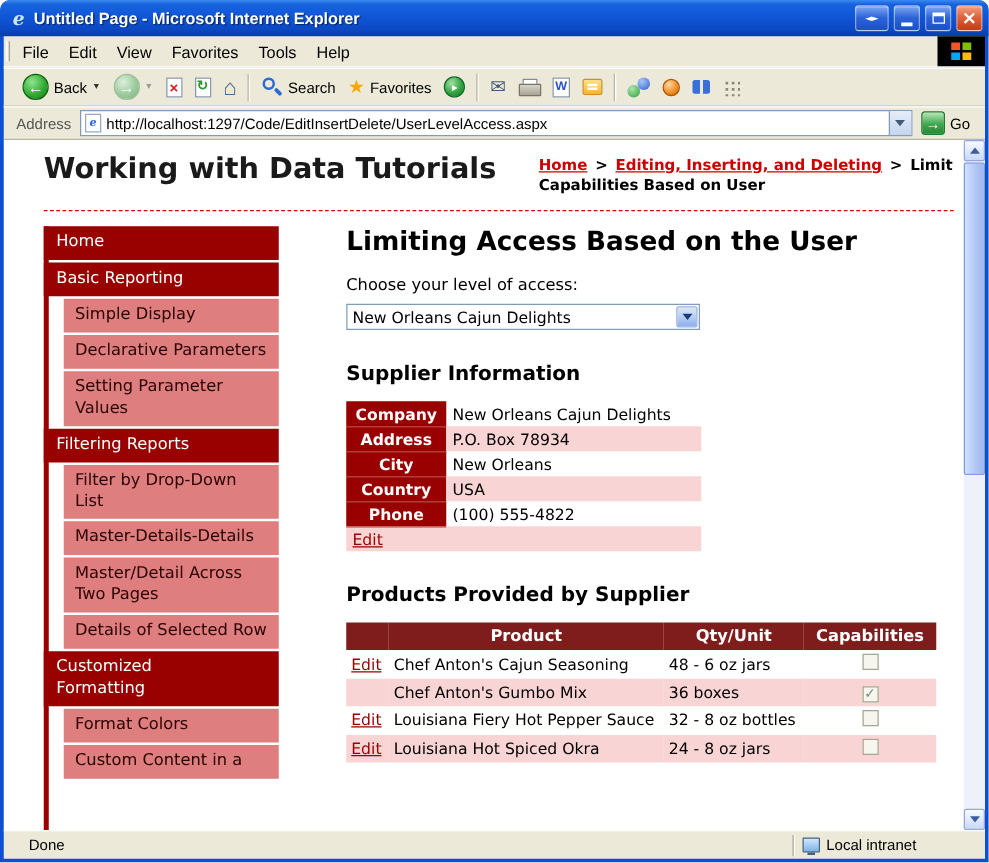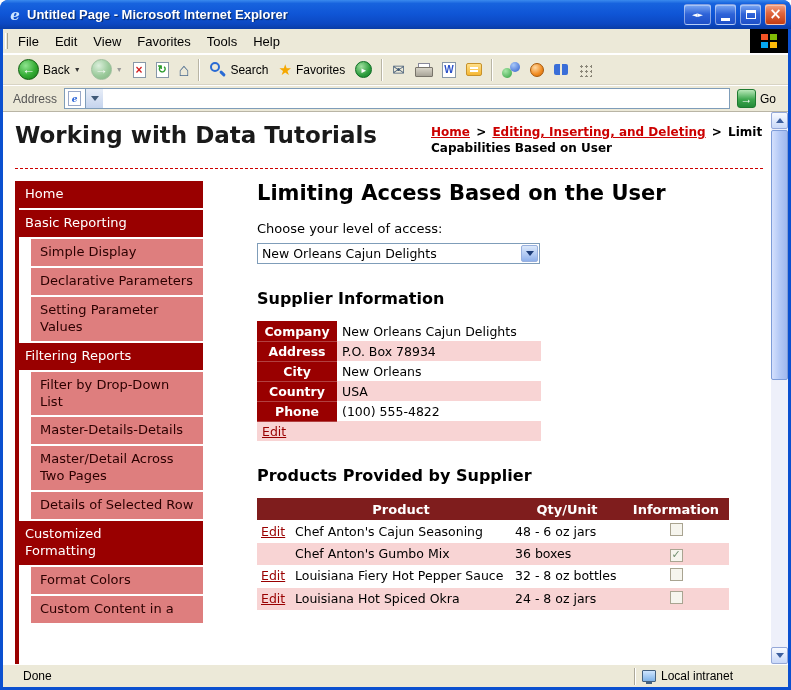--- a/index.html
+++ b/index.html
@@ -100,21 +100,21 @@
   .addr-drop { width:18px; height:19px; display:flex; align-items:center; justify-content:center;
     border-left:1px solid #7F9DB9; background:linear-gradient(180deg,#E7EDF7,#C5D4EE); }
   .tri-down { width:0; height:0; border:4px solid transparent; border-top:5px solid #405A78; margin-top:4px; }
   .go-btn { display:flex; align-items:center; gap:4px; padding:0 8px 0 2px; font-size:12px; }
   .go-icon { width:19px; height:19px; border-radius:3px; color:#fff; font-weight:bold; font-size:12px;
     display:flex; align-items:center; justify-content:center;
     background:linear-gradient(180deg,#B8E8B8,#3FA84F 55%,#238A37); border:1px solid #1E7A30; }
 
   
   .content-row { flex:1; display:flex; background:#fff; overflow:hidden; min-height:0; }
-  .page { flex:1; overflow:hidden; padding:10px 8px 0 12px; min-width:0; }
+  .page { flex:1; overflow:hidden; padding:10px 8px 0 32px; min-width:0; }
 
   .site-header { display:flex; justify-content:space-between; align-items:flex-start;
     padding-bottom:12px; border-bottom:1px dashed #CC0000; }
   .site-title { font-size:23px; font-weight:bold; color:#1A1A1A; }
   .breadcrumb { width:332px; flex-shrink:0; font-size:12px; font-weight:bold; line-height:1.35; color:#000; margin-top:2px; }
   .breadcrumb a { color:#CC0000; text-decoration:underline; cursor:pointer; }
   .crumb-sep { padding:0 2px; }
 
   .page-body { display:flex; margin-top:12px; }
 
@@ -281,20 +281,21 @@
       <span class="dots-grid"></span>
     </div>
   </div>
 
   <div class="addressbar">
     <span class="addr-label">Address</span>
     <div class="addr-input">
       <span class="page-icon">
           <i>e</i>
         </span>
+      <span class="addr-url">http://localhost:1297/Code/EditInsertDelete/UserLevelAccess.aspx</span>
       <span class="addr-drop">
           <i class="tri-down"></i>
         </span>
     </div>
     <div class="go-btn">
       <span class="go-icon">→</span>
       <span>Go</span>
     </div>
   </div>
 
@@ -374,21 +375,21 @@
             </table>
 
           <div class="h2">Products Provided by Supplier</div>
 
           <table class="prod-table">
             <tbody>
                 <tr>
               <th class="c-edit"></th>
               <th class="c-prod">Product</th>
               <th class="c-qty">Qty/Unit</th>
-              <th class="c-disc">Information</th>
+              <th class="c-disc">Capabilities</th>
             </tr>
             <tr>
               <td class="c-edit">
                 <a class="edit-link">Edit</a>
               </td>
               <td class="c-prod">Chef Anton's Cajun Seasoning</td>
               <td class="c-qty">48 - 6 oz jars</td>
               <td class="c-disc">
                 <span class="xp-check" data-checked="false"></span>
               </td>

